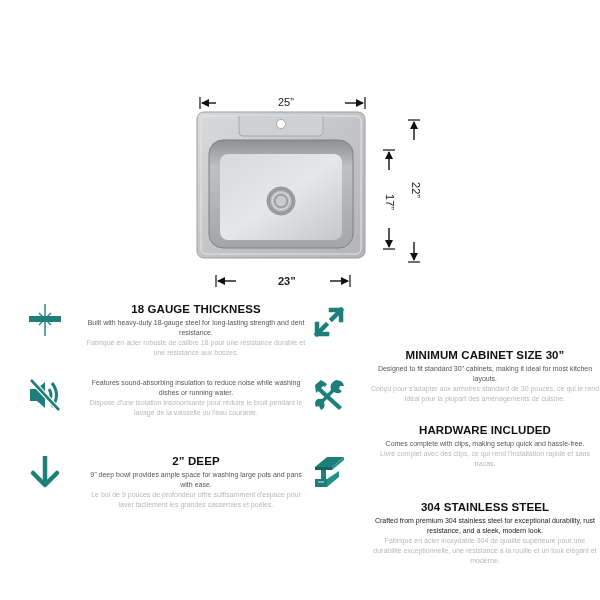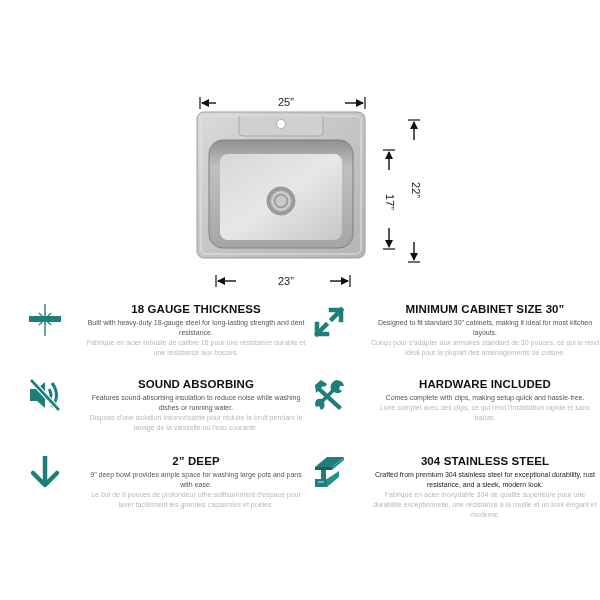--- a/index.html
+++ b/index.html
@@ -10,21 +10,21 @@
   .diagram { position: absolute; left: 0; top: 0; width: 600px; height: 300px; }
   .dim-label { position: absolute; font-size: 11px; color: #222; font-family: "Liberation Sans", sans-serif; }
   .sink-svg { position: absolute; left: 195px; top: 110px; }
 
   .dim-svg { position: absolute; left: 0; top: 0; }
 
   
   .feature { position: absolute; width: 260px; }
   .feature .icon { position: absolute; left: 0; top: 0; width: 34px; height: 34px; }
   .feature .body { position: absolute; left: 58px; top: 0; width: 220px; text-align: center; }
-  .feature.right .body { width: 230px; }
+  .feature.right .body { width: 230px; margin-top: 46px; }
   .feature h3 {
     font-size: 11.5px; font-weight: 700; color: #111; letter-spacing: 0.1px;
     line-height: 13px; margin-bottom: 2px; white-space: nowrap;
   }
   .feature p.en { font-size: 7px; line-height: 10px; color: #555; }
   .feature p.en.dark { color: #222; }
   .feature p.fr { font-size: 7px; line-height: 10px; color: #b8b8b8; }
 </style>
 </head>
 <body>
@@ -53,21 +53,21 @@
     <line x1="383" y1="249" x2="395" y2="249" stroke="#111" stroke-width="1.2"></line>
     <line x1="389" y1="228" x2="389" y2="247" stroke="#111" stroke-width="1.4" marker-end="url(#ah)"></line>
 
     <line x1="408" y1="120" x2="420" y2="120" stroke="#111" stroke-width="1.2"></line>
     <line x1="414" y1="140" x2="414" y2="122" stroke="#111" stroke-width="1.4" marker-end="url(#ah)"></line>
     <line x1="408" y1="262" x2="420" y2="262" stroke="#111" stroke-width="1.2"></line>
     <line x1="414" y1="242" x2="414" y2="260" stroke="#111" stroke-width="1.4" marker-end="url(#ah)"></line>
   </svg>
 
   <span class="dim-label" style="left:278px; top:96px;">25”</span>
-  <span class="dim-label" style="left:278px; top:275px;">23”</span>
+  <span class="dim-label" style="left:278px; top:275px;font-weight:bold;">23”</span>
   <span class="dim-label" style="left:382px; top:196px; transform:rotate(90deg); transform-origin:center;">17”</span>
   <span class="dim-label" style="left:408px; top:184px; transform:rotate(90deg); transform-origin:center;">22”</span>
 
   <svg class="sink-svg" width="172" height="160" viewBox="0 0 172 160">
     <defs>
       <linearGradient id="deck" x1="0" y1="0" x2="1" y2="1">
         <stop offset="0" stop-color="#d9dadc"></stop>
         <stop offset="0.5" stop-color="#c4c5c7"></stop>
         <stop offset="1" stop-color="#b3b4b6"></stop>
       </linearGradient>
@@ -136,21 +136,20 @@
 
 <div class="feature" style="left:28px; top:378px;">
   <svg class="icon" viewBox="0 0 34 34" style="left:0; top:0;">
     <path d="M2,11 L9,11 L17,4 L17,30 L9,23 L2,23 z" fill="#1e7f7a"></path>
     <path d="M21,11 Q25,17 21,23" stroke="#1e7f7a" stroke-width="3" fill="none"></path>
     <path d="M24,5 Q33,17 24,29" stroke="#1e7f7a" stroke-width="3" fill="none"></path>
     <line x1="3" y1="2" x2="31" y2="32" stroke="#ffffff" stroke-width="5"></line>
     <line x1="3" y1="2" x2="31" y2="32" stroke="#1e7f7a" stroke-width="2.6"></line>
   </svg>
   <div class="body">
-    <h3>SOUND ABSORBING</h3>
     <p class="en">Features sound-absorbing insulation to reduce noise while washing dishes or running water.</p>
     <p class="fr">Dispose d'une isolation insonorisante pour réduire le bruit pendant le lavage de la vaisselle ou l'eau courante.</p>
   </div>
 </div>
 
 <div class="feature right" style="left:312px; top:378px;">
   <svg class="icon" viewBox="0 0 34 34" style="left:0; top:0;">
 
     <g fill="#1e7f7a">
       <path d="M3,7 L9,2 L15,6 L13,9 L11,8 L9,10 L30,29 L27,32 L6,13 L4,15 z"></path>

